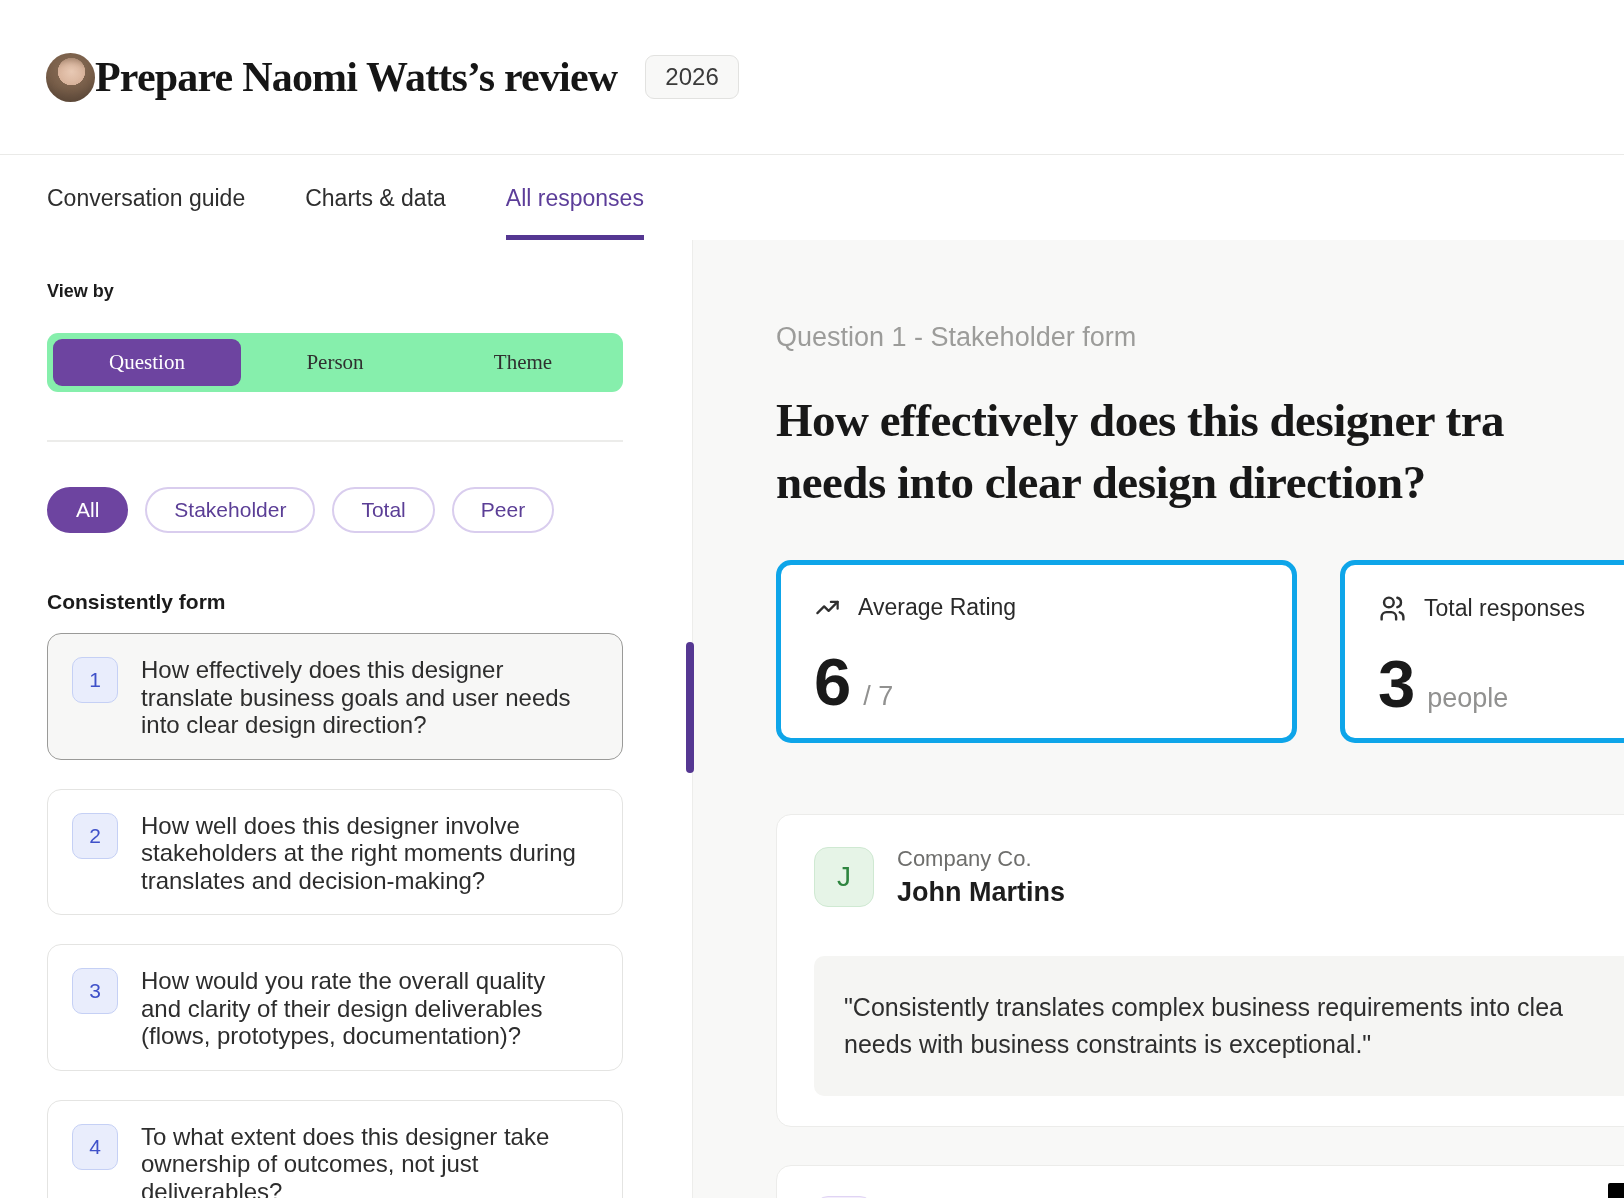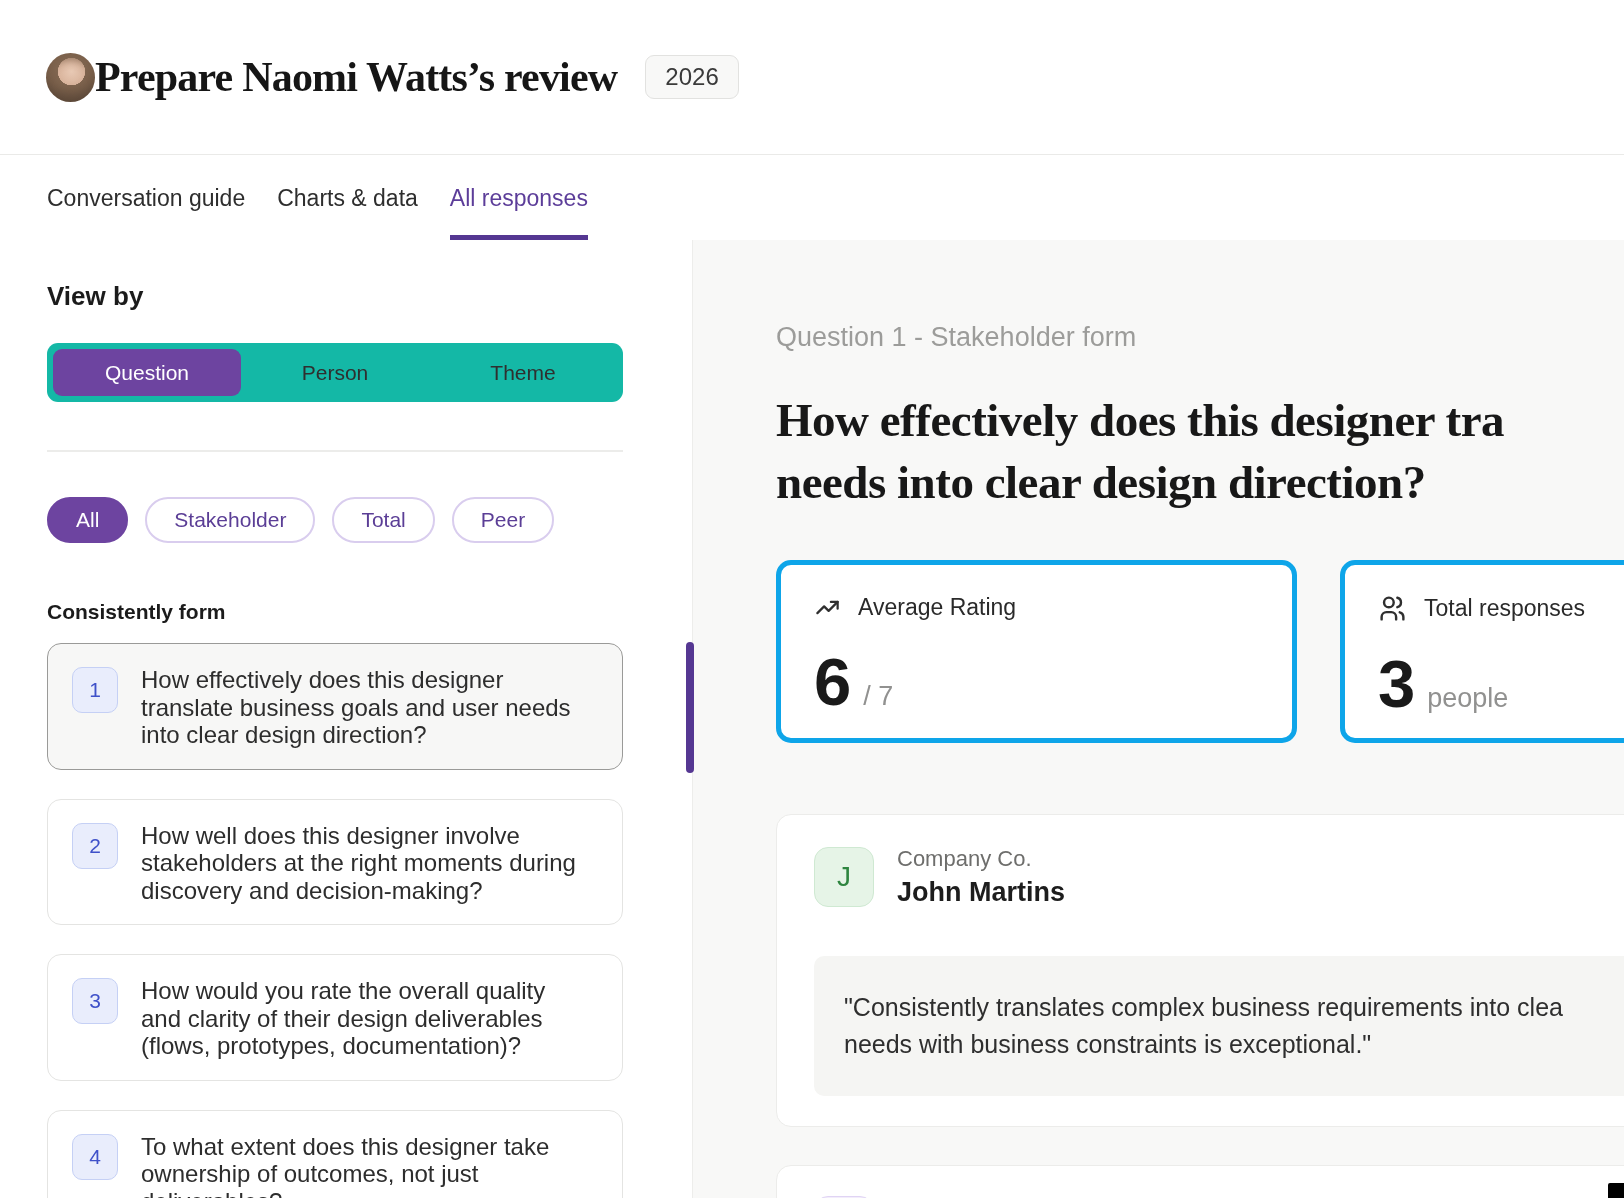--- a/index.html
+++ b/index.html
@@ -15,33 +15,33 @@
       radial-gradient(circle at 52% 38%, #e8c9b4 0%, #d9b49c 34%, rgba(217,180,156,0) 35%),
       radial-gradient(circle at 50% 30%, #8a6f58 0%, #7a604b 55%, #6d5848 100%);
     box-shadow: inset 0 -14px 12px -8px rgba(70,52,40,.55), inset 0 10px 8px -4px rgba(122,96,75,.8); }
   .title { font-family:"Liberation Serif","DejaVu Serif",serif; font-weight:700; font-size:42px;
     letter-spacing:-0.8px; color:#161616; white-space:nowrap; }
   .year-badge { margin-left:28px; height:44px; display:flex; align-items:center; padding:0 19px;
     border:1px solid #e2e2e0; background:#f8f8f7; border-radius:9px; font-size:24px; color:#3a3a3a; }
 
   
   .tabbar { position:absolute; left:0; top:156px; width:1624px; height:84px; background:#fff;
-    display:flex; align-items:center; padding-left:47px; gap:32px; }
+    display:flex; align-items:center; padding-left:47px; gap:60px; }
   .tab { position:relative; height:84px; display:flex; align-items:center; font-size:23px;
     color:#2e2e2e; cursor:pointer; }
   .tab.active { color:#5c3d99; }
   .tab.active .tab-underline { position:absolute; left:0; right:0; bottom:0; height:5px; background:#553792; }
 
   
   .sidebar { position:absolute; left:0; top:240px; width:693px; height:958px; background:#fff;
     border-right:1px solid #ededeb; overflow:hidden; }
   .side-inner { padding:41px 0 0 47px; width:623px; }
-  .viewby-label { font-size:26px; font-weight:700; color:#1b1b1b; }
-  .seg { margin-top:31px; width:576px; height:59px; background:#14b8a6; border-radius:11px;
-    display:grid; grid-template-columns:1fr 1fr 1fr; align-items:center; padding:6px; }
+  .viewby-label { font-size:18px; font-weight:700; color:#1b1b1b; }
+  .seg { margin-top:31px; width:576px; height:59px; background:#86efac; border-radius:11px;
+    display:grid; grid-template-columns:1fr 1fr 1fr; align-items:center; padding:6px;font-family:Liberation Serif, serif; }
   .seg-item { height:47px; display:flex; align-items:center; justify-content:center;
     font-size:21px; color:#2f2f2f; border-radius:9px; cursor:pointer; }
   .seg-item.active { background:#6d44a0; color:#ffffff; }
   .side-divider { margin-top:48px; width:576px; height:0; border-top:2px solid #ececea; }
   .pills { margin-top:45px; display:flex; gap:17px; align-items:center; }
   .pill { height:46px; display:flex; align-items:center; padding:0 27px; border-radius:23px;
     font-size:21px; color:#5b3e96; background:#fff; border:2px solid #d9cdee; cursor:pointer; }
   .pill.active { background:#6d44a0; border-color:#6d44a0; color:#fff; }
   .section-label { margin-top:57px; font-size:21px; font-weight:700; color:#1b1b1b; }
   .qlist { margin-top:19px; display:flex; flex-direction:column; gap:29px; }
@@ -143,21 +143,21 @@
             <div>How effectively does this designer</div>
             <div>translate business goals and user needs</div>
             <div>into clear design direction?</div>
           </div>
         </div>
         <div class="qcard">
           <div class="qnum">2</div>
           <div class="qtext">
             <div>How well does this designer involve</div>
             <div>stakeholders at the right moments during</div>
-            <div>discovery and decision-making?</div>
+            <div>translates and decision-making?</div>
           </div>
         </div>
         <div class="qcard">
           <div class="qnum">3</div>
           <div class="qtext">
             <div>How would you rate the overall quality</div>
             <div>and clarity of their design deliverables</div>
             <div>(flows, prototypes, documentation)?</div>
           </div>
         </div>

